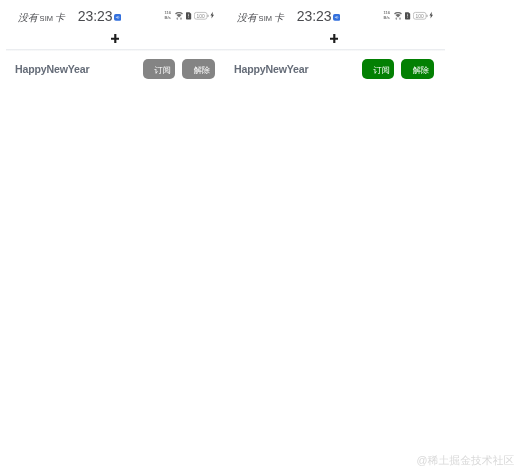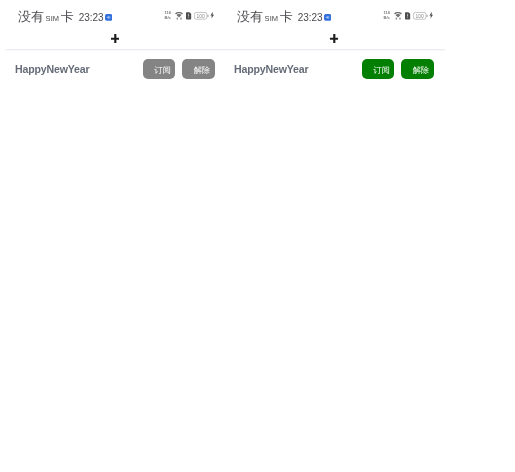--- a/index.html
+++ b/index.html
@@ -5,23 +5,23 @@
 <style>
   html,body{margin:0;padding:0;}
   body{width:515px;height:472px;background:#ffffff;font-family:"Liberation Sans",sans-serif;overflow:hidden;}
   .stage{position:relative;width:515px;height:472px;background:#fff;}
   .panel{position:absolute;top:0;height:472px;width:226px;}
   .panel.left{left:0;}
   .panel.right{left:219px;}
 
   .statusbar{position:absolute;left:0;top:0;width:226px;height:26px;}
   .sb-left{position:absolute;left:18px;top:12.0px;font-size:7.8px;line-height:9px;color:#4a4b4f;white-space:nowrap;letter-spacing:0px;}
-  .sb-left .cjk{font-size:13px;}
+  .sb-left .cjk{font-size:10px;font-style:italic;}
   .sb-left .lat.sim{font-size:7.5px;letter-spacing:.05px;margin-left:1.6px;margin-right:1.6px;text-align:center;}
-  .sb-left .lat.tm{font-size:10px;letter-spacing:-.05px;margin-left:5px;}
+  .sb-left .lat.tm{font-size:14px;letter-spacing:-.05px;margin-left:13px;}
   .alarmwrap{display:inline-block;position:relative;top:-0.2px;margin-left:1.5px;}
   .alarmwrap svg{display:block;}
 
   .sb-right{position:absolute;left:164.6px;top:9.9px;height:11px;display:flex;align-items:center;}
   .sb-right svg{display:block;}
   .ic-wifi{margin-left:4.4px;margin-top:0.8px;}
   .ic-sim{margin-left:3.2px;}
   .ic-bat{margin-left:2.6px;}
   .ic-bolt{margin-left:1.6px;}
 
@@ -147,13 +147,14 @@
     <div class="divider"></div>
     <div class="row">
       <div class="rowtitle">HappyNewYear</div>
     </div>
     <div class="btns">
       <div class="btn" style="background: rgb(3, 128, 3);">订阅</div>
       <div class="btn" style="background: rgb(3, 128, 3);">解除</div>
     </div>
   </div>
 
+  <div class="watermark">@稀土掘金技术社区</div>
 </div>
 
 </body></html>

